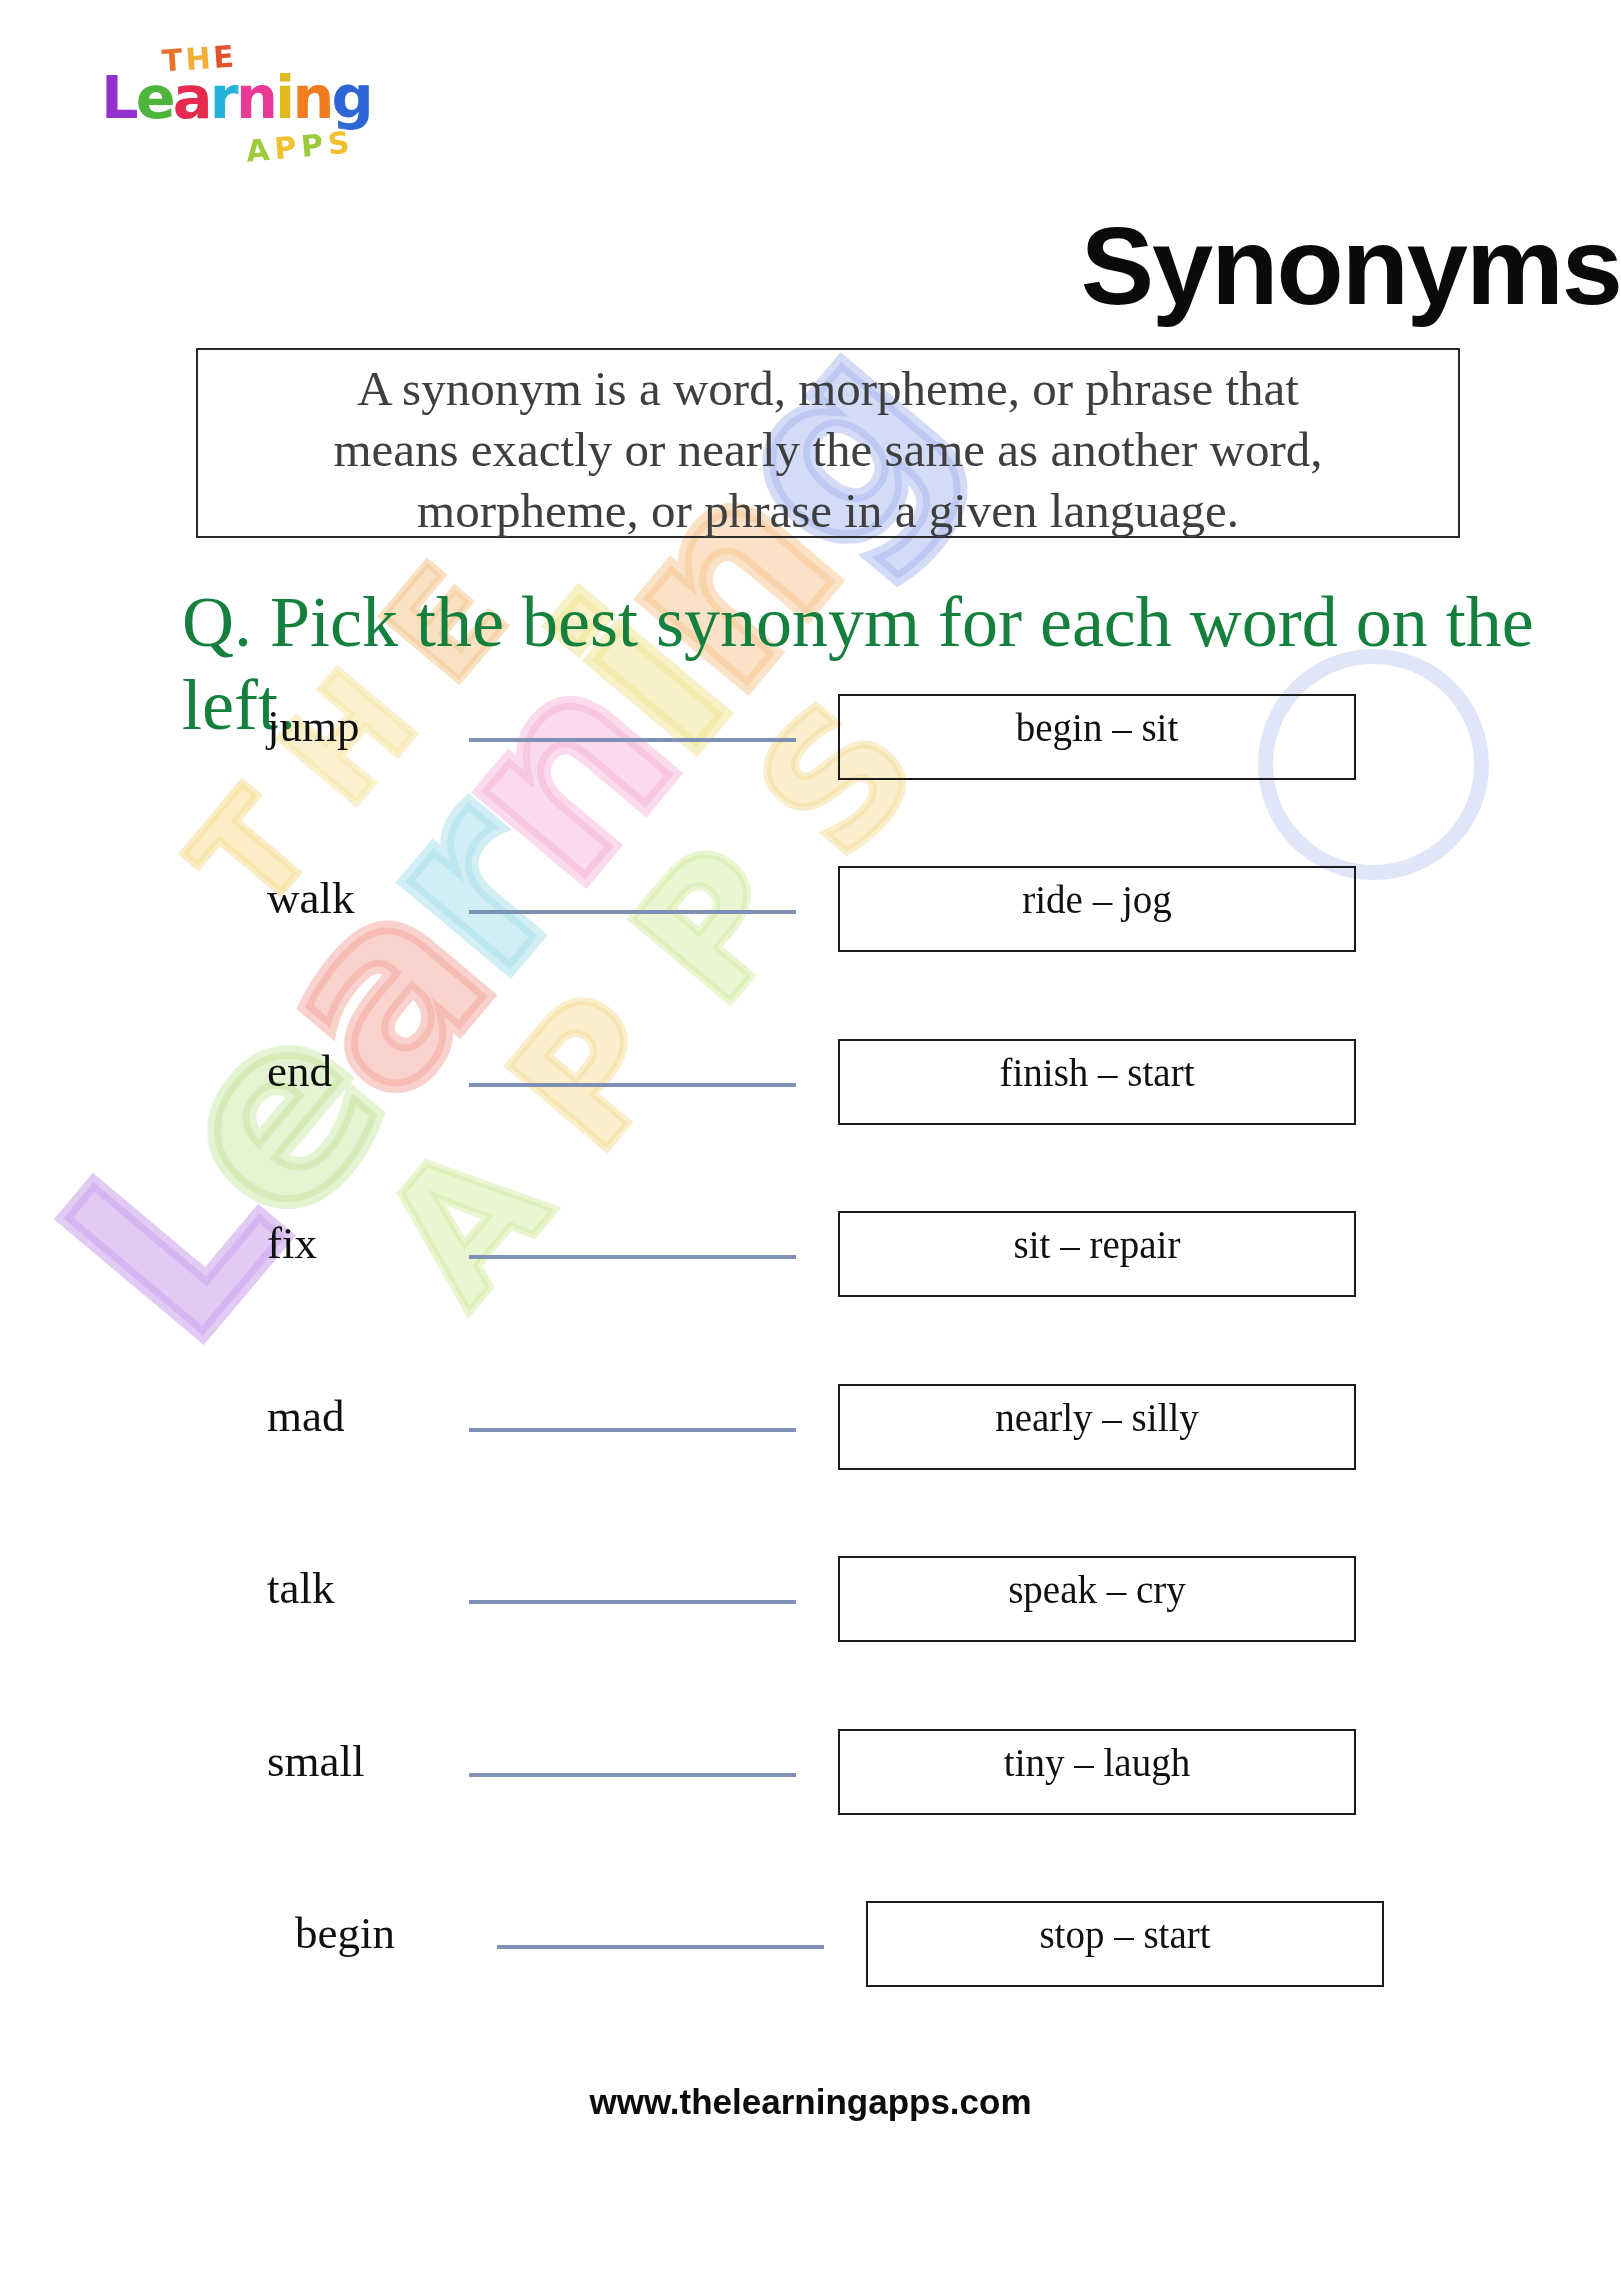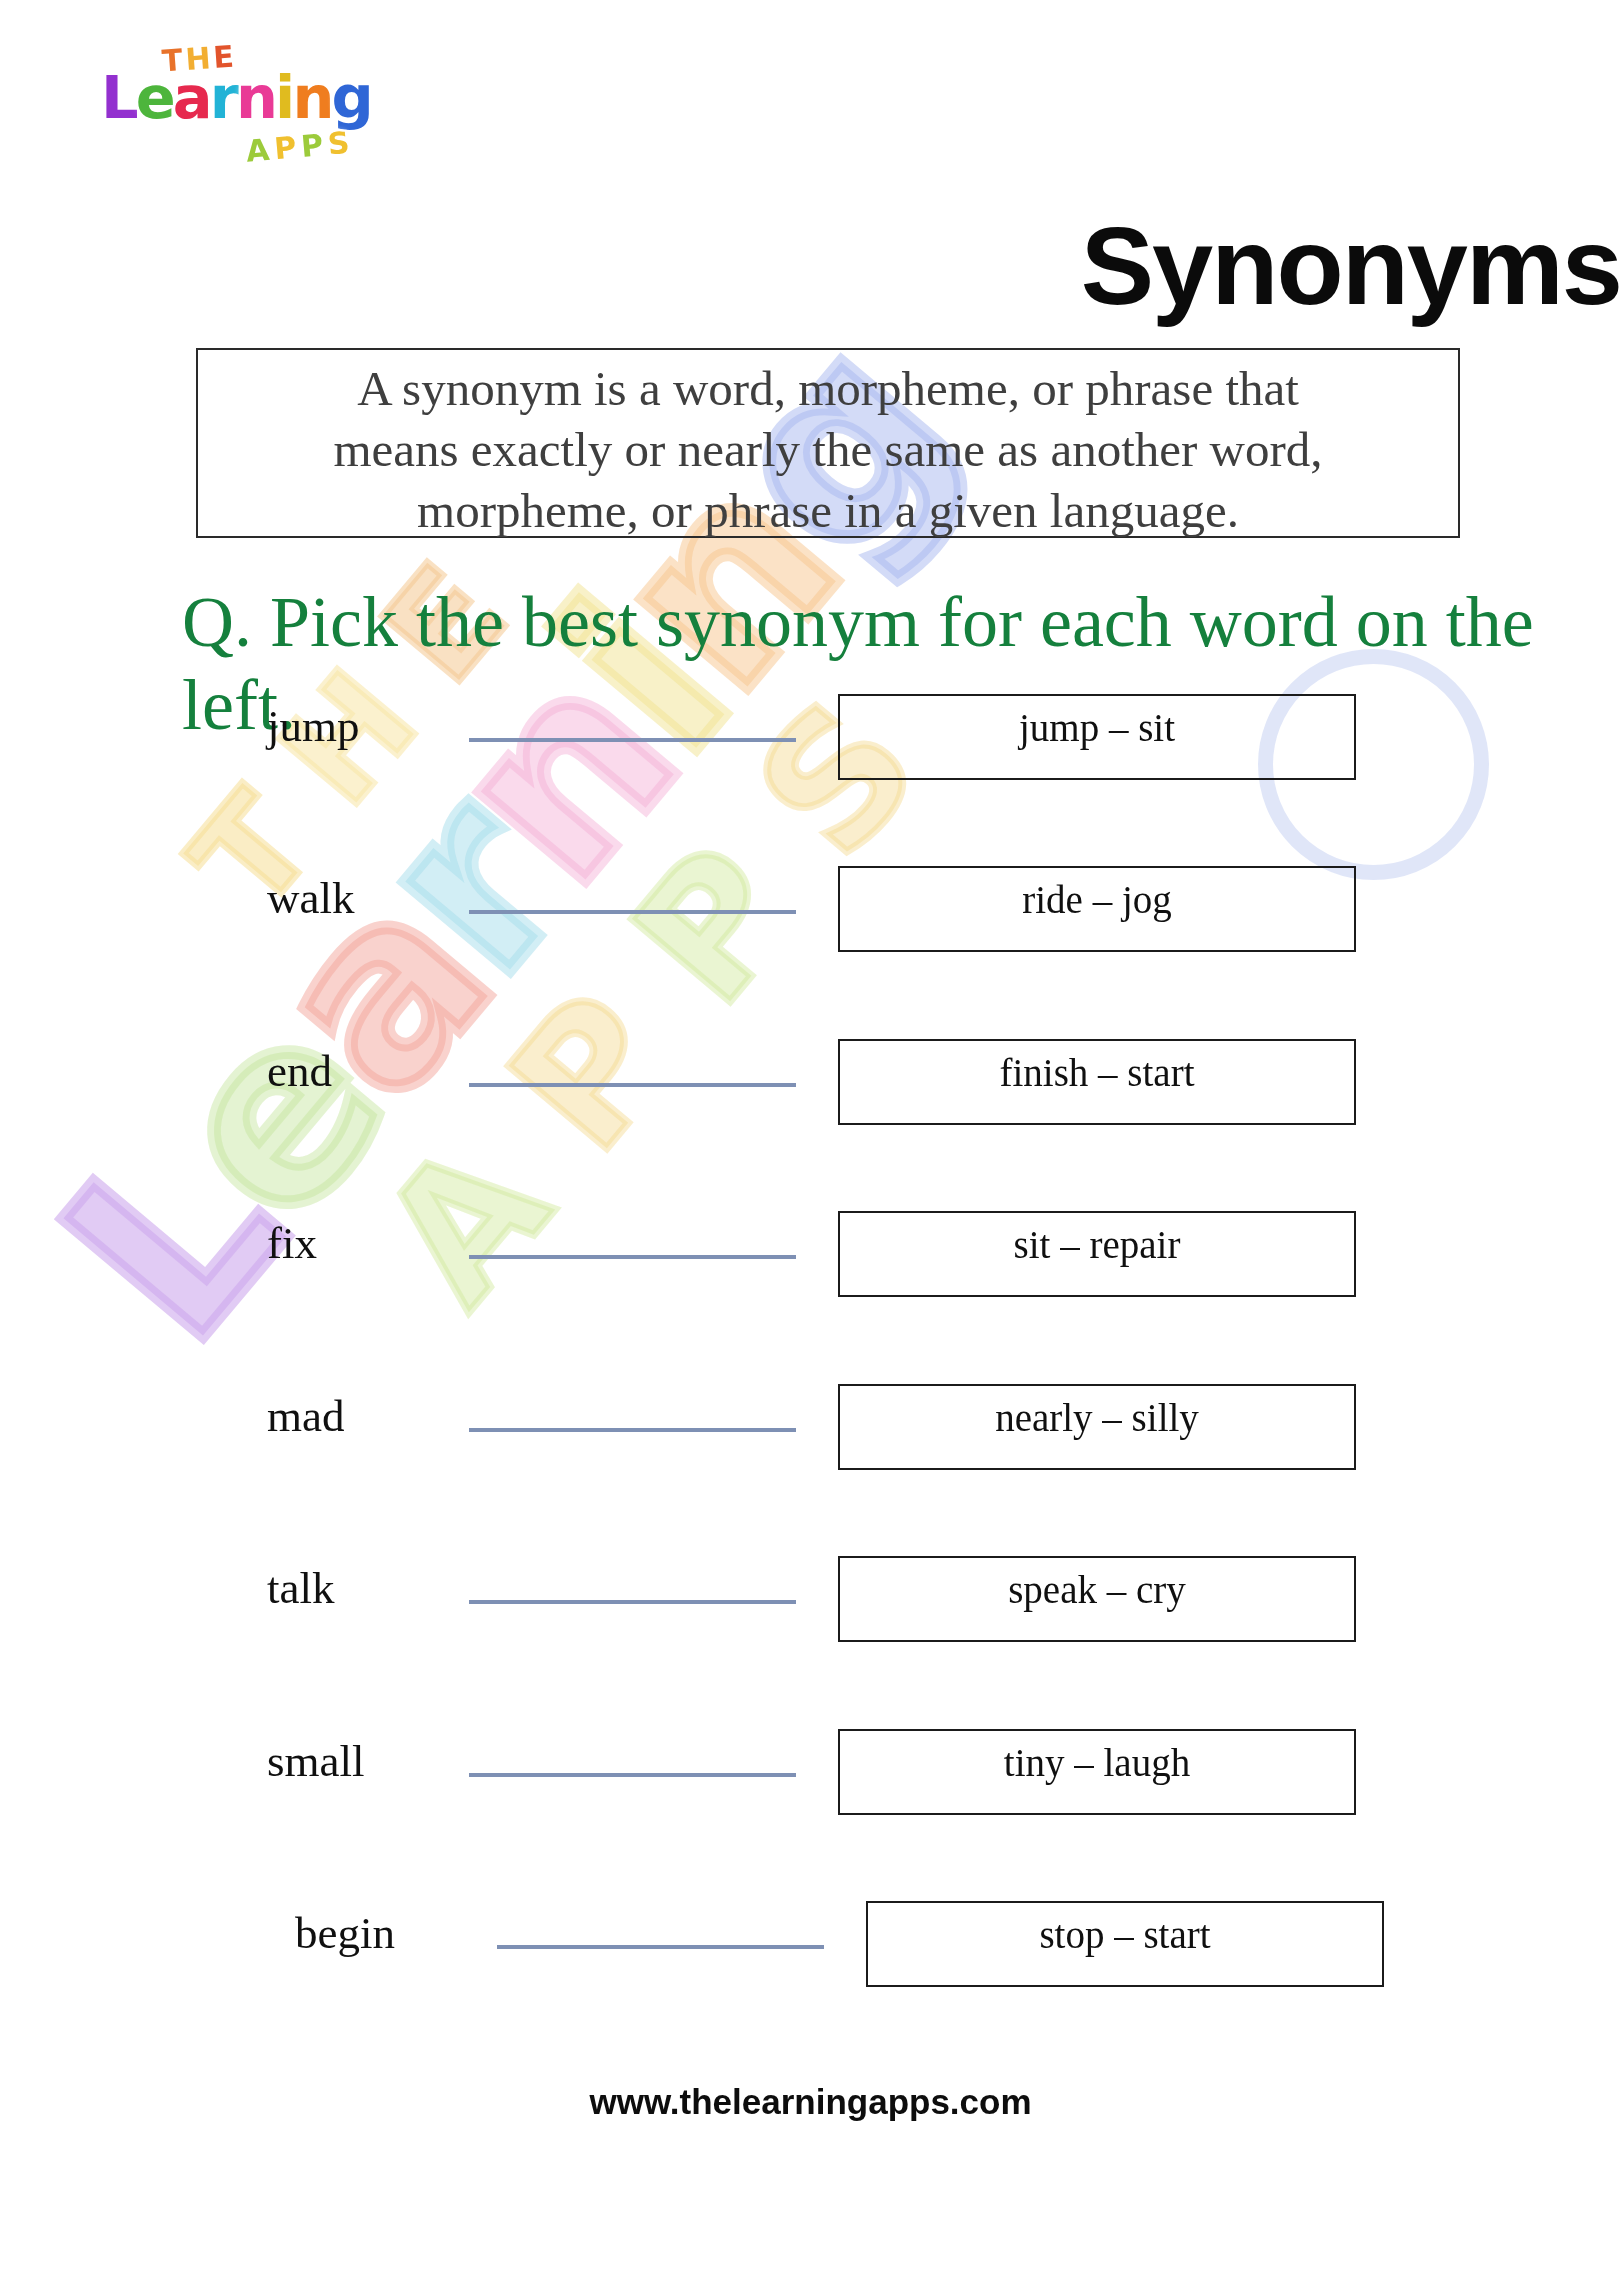--- a/index.html
+++ b/index.html
@@ -109,21 +109,21 @@
     <div>morpheme, or phrase in a given language.</div>
   </div>
 
   <div id="question">Q. Pick the best synonym for each word on the left.</div>
 
   <div id="exercise-list">
       <div class="row" style="top: 694px;">
     <span class="word">jump</span>
     <span class="blank"></span>
     <div class="option-box">
-      <span class="option-text">jump – sit</span>
+      <span class="option-text">begin – sit</span>
     </div>
   </div>
       <div class="row" style="top: 866px;">
     <span class="word">walk</span>
     <span class="blank"></span>
     <div class="option-box">
       <span class="option-text">ride – jog</span>
     </div>
   </div>
       <div class="row" style="top: 1039px;">

